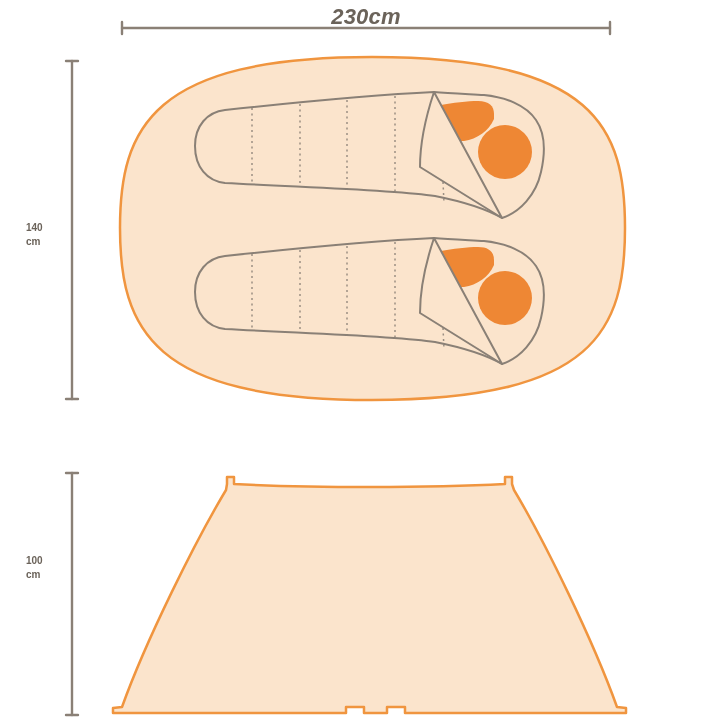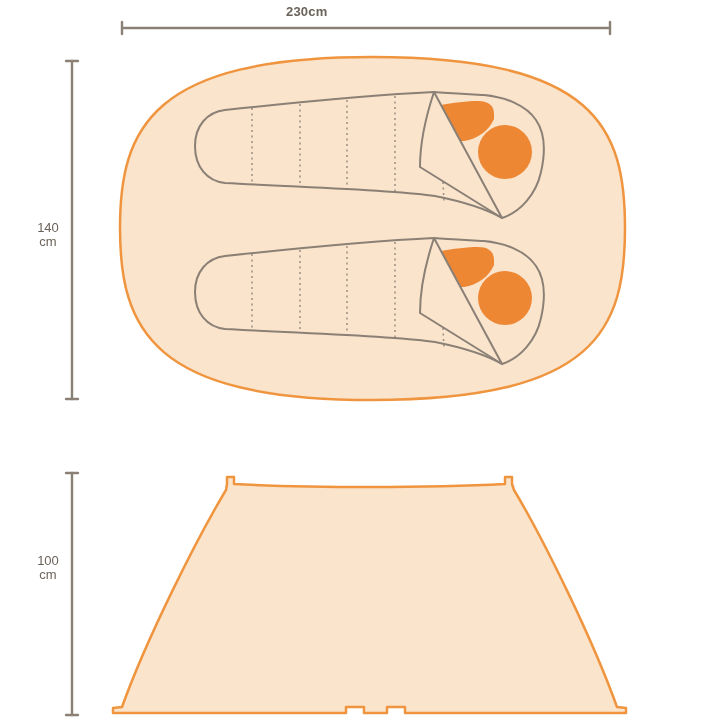--- a/index.html
+++ b/index.html
@@ -21,26 +21,27 @@
   }
   .svg-root{position:absolute;left:0;top:0;width:720px;height:720px;}
   .outline-orange{fill:var(--tent-fill);stroke:var(--tent-stroke);stroke-width:2.5;stroke-linejoin:round;}
   .bag-body{fill:var(--tent-fill);stroke:var(--line-gray);stroke-width:2;stroke-linejoin:round;}
   .flap{fill:var(--tent-fill);stroke:var(--line-gray);stroke-width:2;stroke-linejoin:round;}
   .accent{fill:var(--accent-orange);stroke:none;}
   .quilt{stroke:var(--line-gray);stroke-width:1.5;stroke-dasharray:2 3.5;fill:none;opacity:.85;}
   .dim{stroke:var(--line-gray);stroke-width:2.4;stroke-linecap:round;fill:none;}
   .dim-label-h{
     position:absolute;left:286px;top:4px;width:160px;
-    font-weight:bold;font-size:13px;color:var(--text-gray);
+    text-align:center;font-weight:bold;font-size:22px;color:var(--text-gray);
     letter-spacing:0.2px;
+    font-style:italic;
   }
   .dim-label-v{
     position:absolute;left:26px;width:44px;
-    text-align:center;font-weight:normal;font-size:13px;line-height:14px;
+    text-align:left;font-weight:bold;font-size:10px;line-height:14px;
     color:var(--text-gray);
   }
   .dim-label-depth{top:221px;}
   .dim-label-height{top:554px;}
 </style>
 </head>
 <body>
 
 <svg class="svg-root" viewBox="0 0 720 720" aria-hidden="true">
   <defs>

